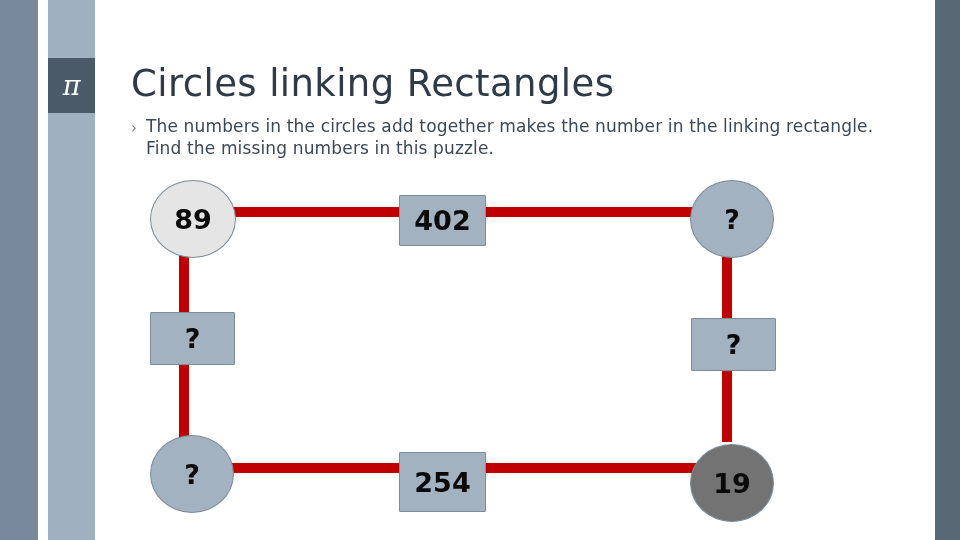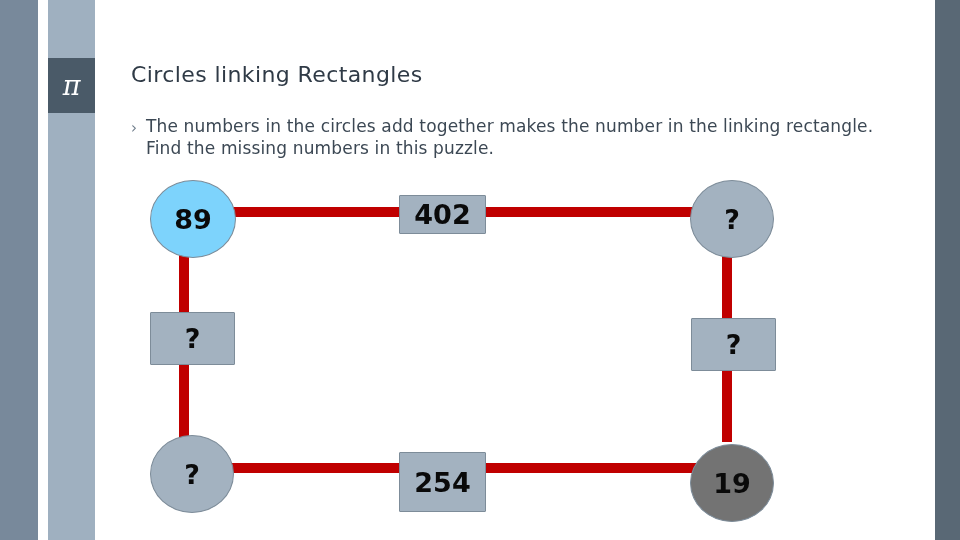--- a/index.html
+++ b/index.html
@@ -18,21 +18,21 @@
     position:absolute;left:48px;top:58px;width:47px;height:55px;
     background:#4a5a68;color:#ffffff;
     display:flex;align-items:center;justify-content:center;
     font-family:"DejaVu Serif",serif;font-size:27px;font-style:italic;line-height:1;
   }
 
   
   .title{
     position:absolute;left:131px;top:62px;
     font-family:"DejaVu Sans",sans-serif;
-    font-size:22px;font-weight:400;color:#2f3a46;letter-spacing:0.4px;
+    font-size:37px;font-weight:400;color:#2f3a46;letter-spacing:0.4px;
     white-space:nowrap;
   }
   .subtitle-wrap{
     position:absolute;left:131px;top:115px;width:760px;
     display:flex;align-items:flex-start;gap:9px;
   }
   .sub-bullet{
     font-family:"DejaVu Sans",sans-serif;font-size:15px;color:#6d7b89;
     line-height:26px;flex:0 0 auto;
   }
@@ -74,24 +74,24 @@
 
   <div id="diagram">
       <div class="link" style="background: rgb(192, 0, 0); left: 228px; top: 207px; width: 180px; height: 10px;"></div>
       <div class="link" style="background: rgb(192, 0, 0); left: 478px; top: 207px; width: 220px; height: 10px;"></div>
       <div class="link" style="background: rgb(192, 0, 0); left: 179px; top: 248px; width: 10px; height: 74px;"></div>
       <div class="link" style="background: rgb(192, 0, 0); left: 179px; top: 358px; width: 10px; height: 86px;"></div>
       <div class="link" style="background: rgb(192, 0, 0); left: 722px; top: 248px; width: 10px; height: 78px;"></div>
       <div class="link" style="background: rgb(192, 0, 0); left: 722px; top: 364px; width: 10px; height: 78px;"></div>
       <div class="link" style="background: rgb(192, 0, 0); left: 228px; top: 463px; width: 180px; height: 10px;"></div>
       <div class="link" style="background: rgb(192, 0, 0); left: 478px; top: 463px; width: 220px; height: 10px;"></div>
-      <div class="node circle" style="left: 150px; top: 180px; width: 86px; height: 78px; font-size: 27px; background: #7dd3fc; border-color: rgb(125, 140, 153); color: rgb(10, 10, 10);">
+      <div class="node circle" style="left: 150px; top: 180px; width: 86px; height: 78px; font-size: 27px; background: #e5e5e5; border-color: rgb(125, 140, 153); color: rgb(10, 10, 10);">
         <span>89</span>
       </div>
-      <div class="node rect" style="left: 399px; top: 195px; width: 87px; height: 39px; font-size: 27px; background: rgb(163, 178, 192); border-color: rgb(125, 140, 153); color: rgb(10, 10, 10);">
+      <div class="node rect" style="left: 399px; top: 195px; width: 87px; height: 51px; font-size: 27px; background: rgb(163, 178, 192); border-color: rgb(125, 140, 153); color: rgb(10, 10, 10);">
         <span>402</span>
       </div>
       <div class="node circle" style="left: 690px; top: 180px; width: 84px; height: 78px; font-size: 27px; background: rgb(163, 178, 192); border-color: rgb(125, 140, 153); color: rgb(10, 10, 10);">
         <span>?</span>
       </div>
       <div class="node rect" style="left: 150px; top: 312px; width: 85px; height: 53px; font-size: 27px; background: rgb(163, 178, 192); border-color: rgb(125, 140, 153); color: rgb(10, 10, 10);">
         <span>?</span>
       </div>
       <div class="node rect" style="left: 691px; top: 318px; width: 85px; height: 53px; font-size: 27px; background: rgb(163, 178, 192); border-color: rgb(125, 140, 153); color: rgb(10, 10, 10);">
         <span>?</span>

